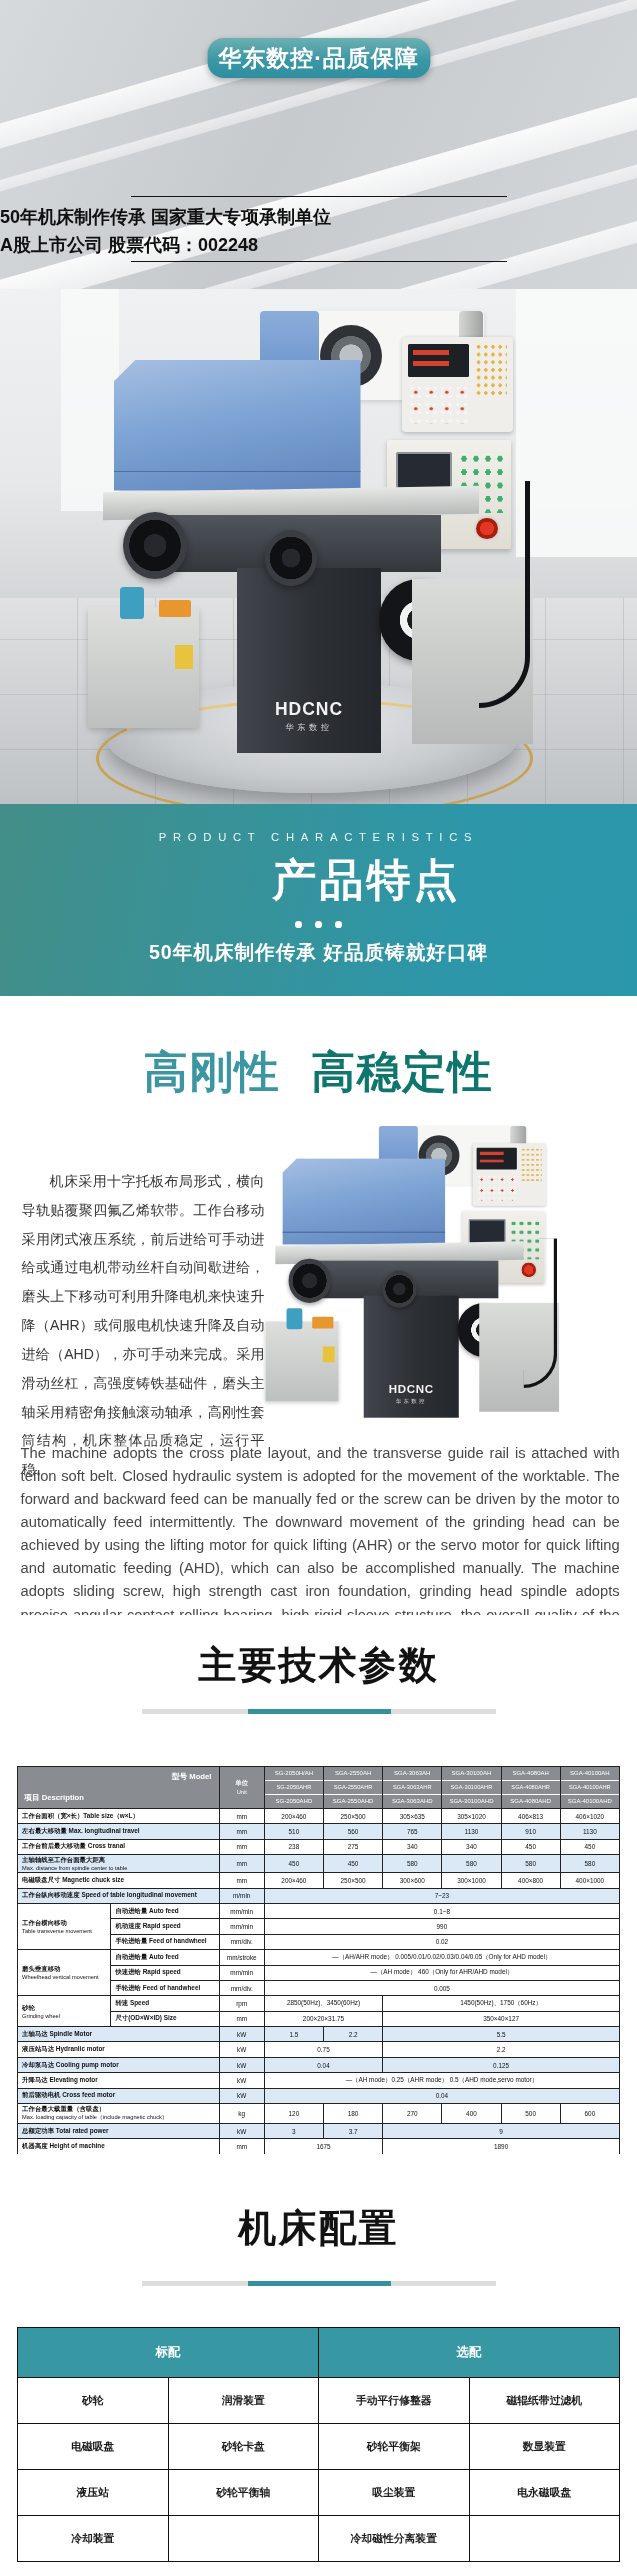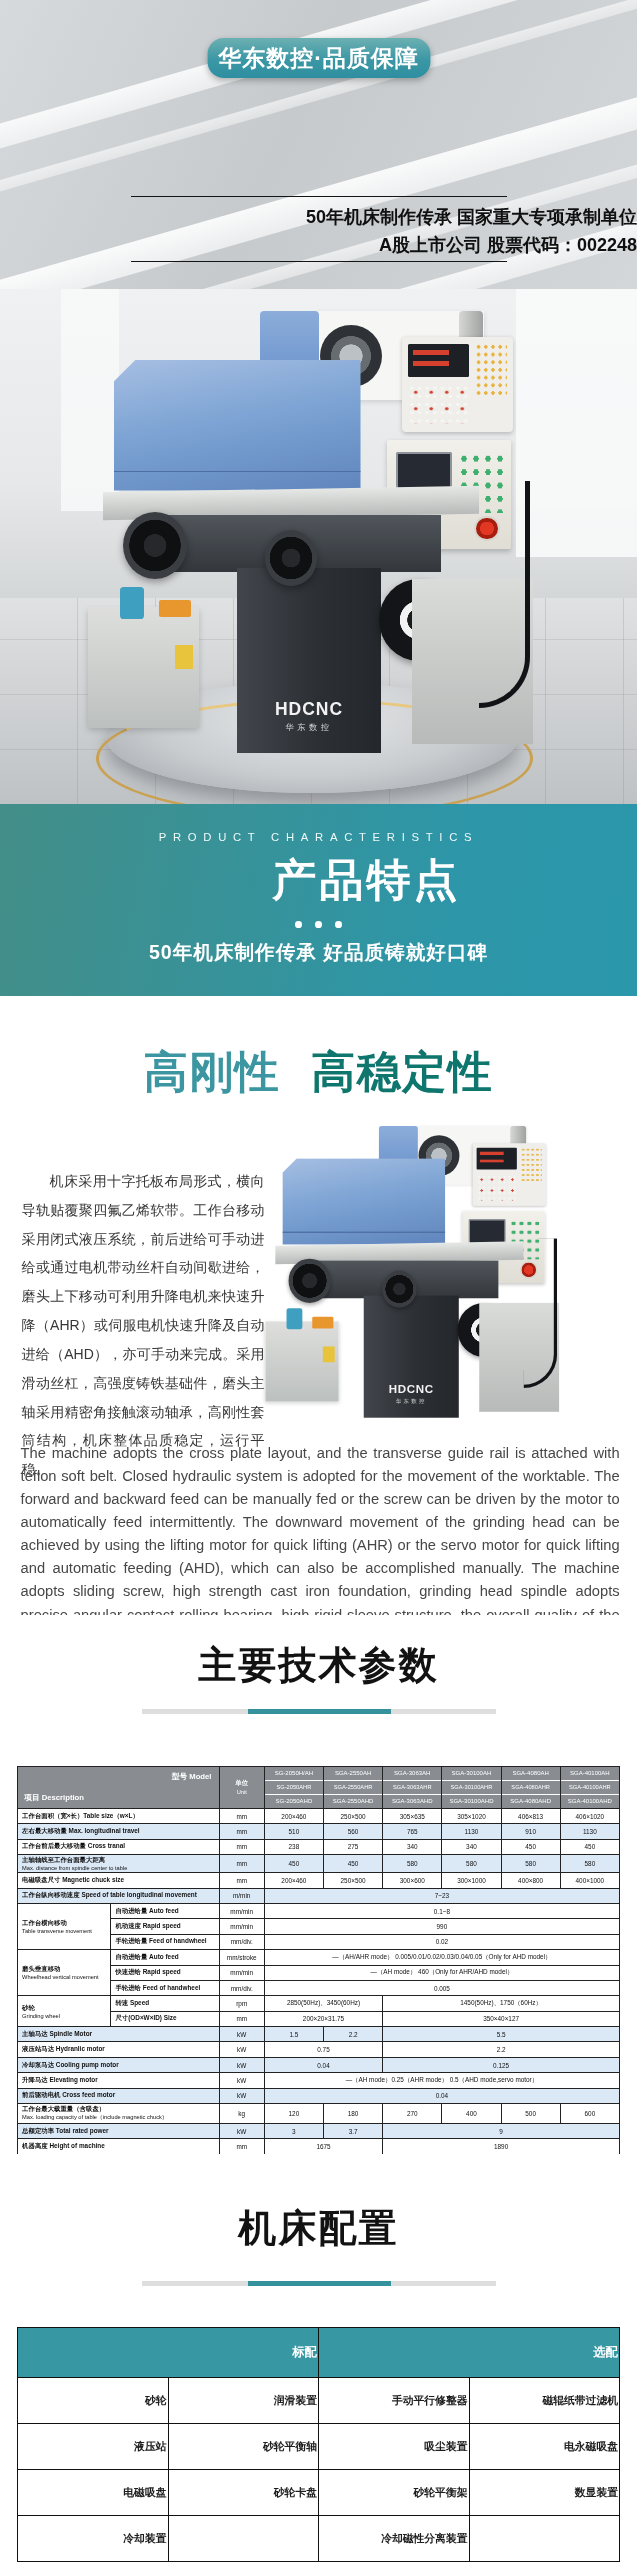--- a/index.html
+++ b/index.html
@@ -13,21 +13,21 @@
   .s2{height:11.3px;top:62px;left:-77px;opacity:.6;}
   .s3{height:31px;top:155px;left:-52px;opacity:.9;}
   .s4{height:13.4px;top:216px;left:-31px;opacity:.65;}
   .s5{height:20.6px;top:268px;left:-15.5px;opacity:.8;}
   .badge{position:absolute;left:50%;top:38px;transform:translateX(-50%);width:223px;height:40px;border-radius:16px;
     background:linear-gradient(180deg,#6cb0b2 0%,#3b97a5 55%,#2e8fa0 100%);color:#fff;font-size:23px;font-weight:700;
     display:flex;align-items:center;justify-content:center;letter-spacing:1px;box-shadow:0 2.6px 6.2px rgba(0,0,0,.28);}
   .hero-title{position:absolute;top:107px;width:100%;text-align:center;font-size:50px;font-weight:900;color:#0a0a0a;letter-spacing:2.6px;}
   .hr-line{position:absolute;left:50%;transform:translateX(-50%);width:376px;height:1px;background:#141414;}
   .hl1{top:196px;} .hl2{top:261px;}
-  .hero-sub{position:absolute;width:100%;text-align:right;font-weight:600;color:#101010;font-size:18px;}
+  .hero-sub{position:absolute;width:100%;text-align:left;font-weight:600;color:#101010;font-size:18px;}
   .hs1{top:205px;} .hs2{top:233px;}
 
   
   .photo{height:515px;background:linear-gradient(180deg,#eff1f2 0%,#e6e8e9 38%,#cdd0d2 68%,#bcbfc2 100%);}
   .wallpanel{position:absolute;background:#f8f9f9;}
   .wp1{left:61px;top:0;width:58px;height:222px;opacity:.85;}
   .wp2{left:516px;top:0;width:121px;height:268px;opacity:.9;}
   .floor{position:absolute;left:0;bottom:0;width:100%;height:206px;
     background:repeating-linear-gradient(90deg,transparent 0 77px,rgba(110,115,120,.20) 77px 78px),
                repeating-linear-gradient(0deg,transparent 0 54px,rgba(110,115,120,.16) 54px 55px),
@@ -114,21 +114,21 @@
   .unit-h{font-size:7.7px;font-weight:600;line-height:1.5;}
   td.mh{padding:0 !important;}
   .mh .ml{height:13px;line-height:13px;font-size:6px;border-bottom:0.5px solid #fff;}
   .mh .ml:last-child{border-bottom:none;}
 
   
   .cfg{height:463px;background:#fff;}
   .cfg .big-h{top:49px;}
   .cfg .hbar{top:127px;}
   .cfg-table{position:absolute;left:17px;top:173px;width:603px;table-layout:fixed;border:1.5px solid #111;}
-  .cfg-table td{border:1.5px solid #111;height:43px;text-align:right;font-size:10.8px;font-weight:600;color:#1d1d1d;}
+  .cfg-table td{border:1.5px solid #111;height:43px;text-align:center;font-size:10.8px;font-weight:600;color:#1d1d1d;}
   .cfg-table .cfg-head td{background:#3797a3;color:#fff;font-size:12.4px;font-weight:700;height:47px;}
 </style>
 </head>
 <body>
 
 <div class="sec hero">
   <div class="streak s1"></div>
   <div class="streak s2"></div>
   <div class="streak s3"></div>
   <div class="streak s4"></div>
@@ -494,32 +494,32 @@
         <td colspan="2">标配</td>
         <td colspan="2">选配</td>
       </tr>
     <tr>
           <td>砂轮</td>
           <td>润滑装置</td>
           <td>手动平行修整器</td>
           <td>磁辊纸带过滤机</td>
         </tr>
         <tr>
+          <td>电磁吸盘</td>
+          <td>砂轮卡盘</td>
+          <td>砂轮平衡架</td>
+          <td>数显装置</td>
+        </tr>
+        <tr>
           <td>液压站</td>
           <td>砂轮平衡轴</td>
           <td>吸尘装置</td>
           <td>电永磁吸盘</td>
         </tr>
         <tr>
-          <td>电磁吸盘</td>
-          <td>砂轮卡盘</td>
-          <td>砂轮平衡架</td>
-          <td>数显装置</td>
-        </tr>
-        <tr>
           <td>冷却装置</td>
           <td></td>
           <td>冷却磁性分离装置</td>
           <td></td>
         </tr>
       </tbody>
   </table>
 </div>
 
 

